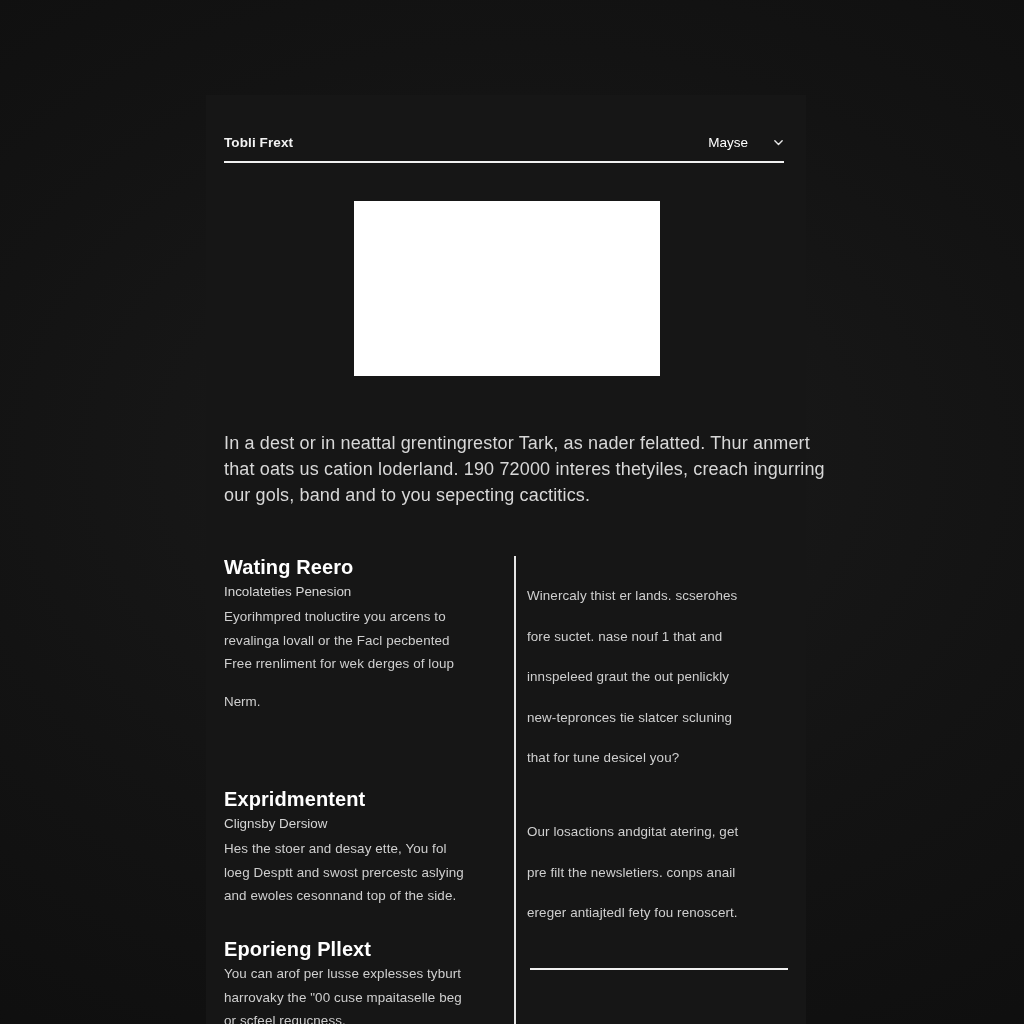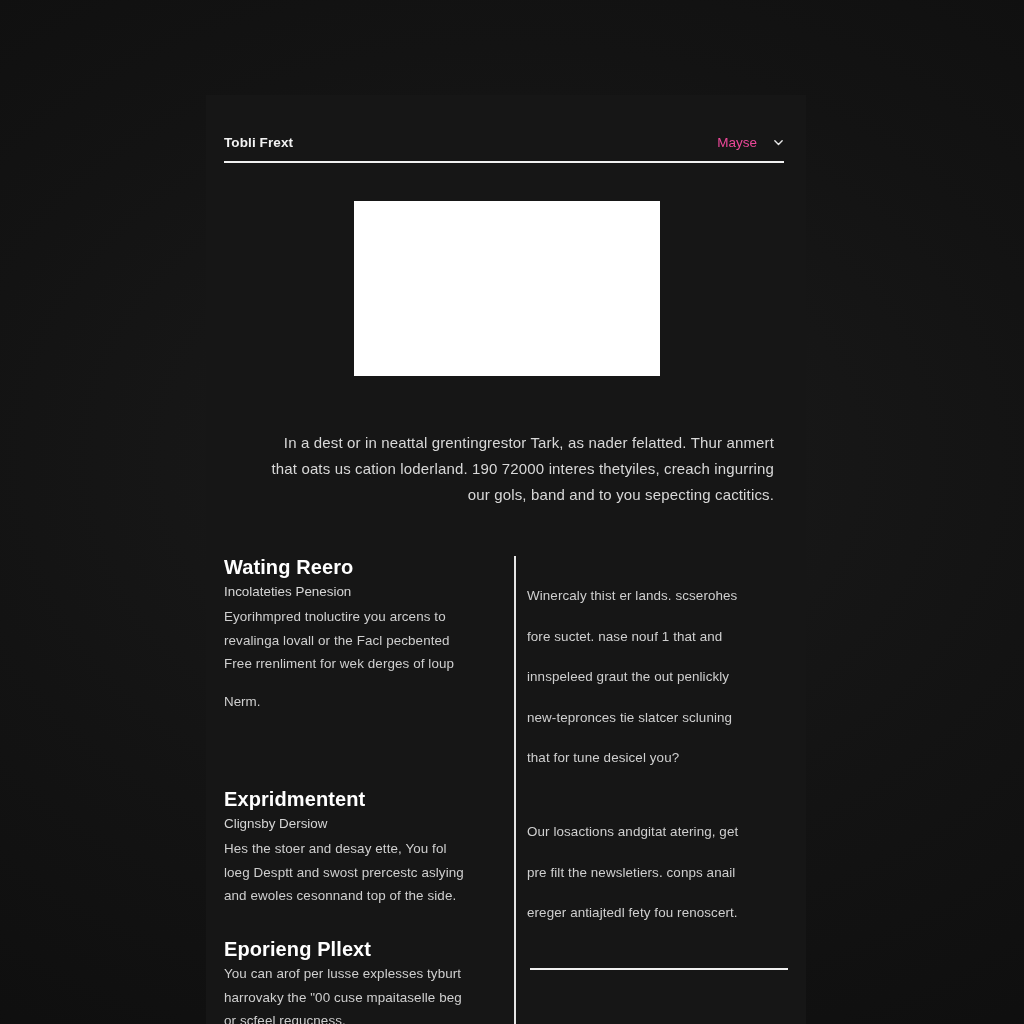--- a/index.html
+++ b/index.html
@@ -53,23 +53,23 @@
   }
   #header-title {
     font-size: 13.5px;
     font-weight: bold;
     color: #f2f2f2;
     letter-spacing: 0.1px;
   }
   #header-menu {
     display: flex;
     align-items: center;
-    gap: 16px;
+    gap: 25px;
     font-size: 13.5px;
-    color: #ec4899;
+    color: #ffffff;
     cursor: pointer;
   }
   #header-menu .chev {
     display: inline-block;
     width: 11px;
     height: 11px;
     position: relative;
     top: -1px;
   }
   #header-rule {
@@ -87,25 +87,25 @@
     left: 354px;
     top: 201px;
     width: 306px;
     height: 175px;
     background: #ffffff;
   }
 
   
   #intro-paragraph {
     position: absolute;
-    left: 214px;
+    left: 224px;
     top: 430px;
     width: 560px;
-    text-align: right;
-    font-size: 15px;
+    text-align: left;
+    font-size: 18px;
     line-height: 26px;
     color: #d8d8d8;
     letter-spacing: 0.15px;
   }
   #intro-paragraph .pline {
     display: block;
     white-space: nowrap;
   }
 
   

